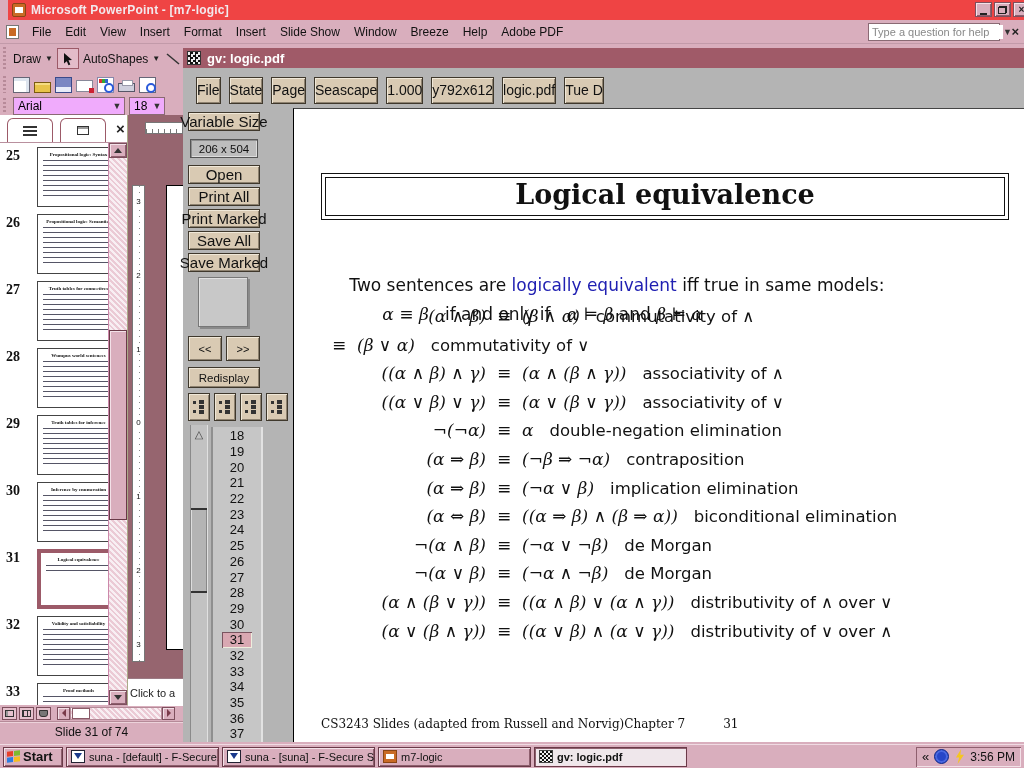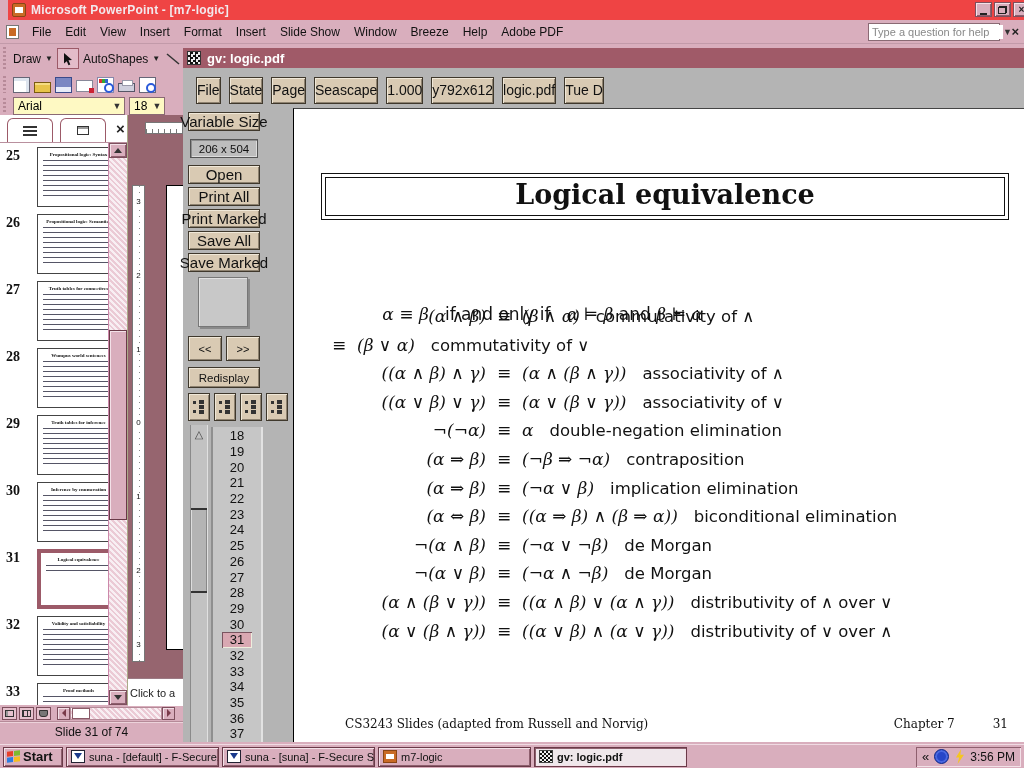--- a/index.html
+++ b/index.html
@@ -46,21 +46,21 @@
   .ic-open-folder-icon { background:#E8C34A; border:1px solid #7a5a10; height:11px !important; margin-top:5px; box-shadow:inset 0 2px 0 #f6dc82; }
   .ic-save-icon { background:#7a86c2; border:1px solid #3a4a8a; box-shadow:inset 0 -5px 0 #e8ecf8; }
   .ic-mail-icon { background:#fff; border:1px solid #889; height:12px !important; margin-top:3px; }
   .ic-mail-icon::after { content:""; position:absolute; right:-2px; bottom:-2px; width:5px; height:5px; background:#c23; }
   .ic-search-icon { background:#fff; border:1px solid #88a; }
   .ic-search-icon::before { content:""; position:absolute; left:1px; top:1px; width:9px; height:4px; background:linear-gradient(90deg,#d33 33%,#3a3 33% 66%,#36c 66%); }
   .ic-search-icon::after, .ic-print-preview-icon::after { content:""; position:absolute; right:-1px; bottom:-1px; width:6px; height:6px; border:2px solid #2a5ada; border-radius:50%; background:rgba(255,255,255,.5); }
   .ic-print-icon { background:#cfcfdd; border:1px solid #556; height:9px !important; margin-top:5px; }
   .ic-print-icon::before { content:""; position:absolute; left:3px; top:-4px; width:9px; height:4px; background:#fff; border:1px solid #99a; }
   .ic-print-preview-icon { background:#fff; border:1px solid #667; }
-  .combo { background:#fef9c3; border:1px solid #8a6a74; height:18px; display:flex; align-items:center; justify-content:space-between; font-size:12px; padding-left:4px; }
+  .combo { background:#f0abfc; border:1px solid #8a6a74; height:18px; display:flex; align-items:center; justify-content:space-between; font-size:12px; padding-left:4px; }
   #font-name-combo { width:112px; }
   #font-size-combo { width:36px; }
 
   
   #thumb-panel { position:absolute; left:0; top:115px; width:128px; height:590px; background:#fff; border-right:1px solid #9c7; border-right-color:#aa8; overflow:hidden; }
   #panel-tabs { position:absolute; left:0; top:0; width:128px; height:28px; background:#fff; border-bottom:1px solid #b9909e; display:flex; align-items:flex-end; }
   .panel-tab { width:46px; height:24px; margin-left:7px; border:1px solid #9c5a68; border-bottom:none; border-radius:6px 6px 0 0; display:flex; align-items:center; justify-content:center; background:#fff; }
   .outline-glyph { width:14px; height:10px; background-image:repeating-linear-gradient(to bottom,#333 0 2px,transparent 2px 4px); }
   .slides-glyph { width:12px; height:9px; border:1px solid #333; box-shadow:inset 0 2px 0 #999; }
   #panel-close { margin-left:10px; font-size:15px; font-weight:bold; color:#222; align-self:center; }
@@ -146,21 +146,21 @@
   #pdf-subtitle { position:absolute; left:60px; top:155px; font-size:17px; color:#111; white-space:pre; }
   .seg-text { font-family:"DejaVu Sans",sans-serif; }
   .seg-blue { font-family:"DejaVu Sans",sans-serif; color:#2020B2; }
   .seg-math { font-family:"DejaVu Serif",serif; font-style:italic; }
   #pdf-table { position:absolute; left:27px; top:197px; width:700px; }
   .frow { display:flex; align-items:baseline; height:28.6px; font-size:17px; }
   .lhs { width:165px; text-align:right; font-family:"DejaVu Serif",serif; font-style:italic; color:#111; }
   .eqs { width:36px; text-align:center; font-family:"DejaVu Serif",serif; color:#111; }
   .rhs { font-family:"DejaVu Serif",serif; font-style:italic; color:#111; }
   .flabel { margin-left:16px; font-family:"DejaVu Sans",sans-serif; font-size:16.5px; color:#111; }
-  #pdf-footer { position:absolute; left:27px; right:16px; top:608px; display:flex; justify-content:space-between; font-family:"DejaVu Serif",serif; font-size:12px; color:#111;margin-left:24px; }
+  #pdf-footer { position:absolute; left:27px; right:16px; top:608px; display:flex; justify-content:flex-start; font-family:"DejaVu Serif",serif; font-size:12px; color:#111; }
   #pdf-footer-right { display:flex; gap:38px; }
 
   
   #taskbar { position:absolute; left:0; top:744px; width:1024px; height:24px; background:#D9AEBD; border-top:1px solid #f0dbe3; display:flex; align-items:center; gap:3px; padding:0 3px; }
   #start-btn { width:60px; height:20px; background:#D9AEBD; border:1px solid #6a3a48; box-shadow:inset 1px 1px 0 #F3E1E8, inset -1px -1px 0 #8E5F6E;
                display:flex; align-items:center; gap:3px; padding-left:3px; font-weight:bold; font-size:13px; color:#111; }
   .win-flag { width:13px; height:12px; display:grid; grid-template-columns:6px 6px; grid-template-rows:5px 5px; gap:1px; transform:skewY(-6deg); }
   .win-flag i:nth-child(1){background:#E8402A;} .win-flag i:nth-child(2){background:#7DBB2F;}
   .win-flag i:nth-child(3){background:#2D7DE1;} .win-flag i:nth-child(4){background:#F5BD1F;}
   .task-btn { width:153px; height:20px; background:#D9AEBD; border:1px solid #6a3a48; box-shadow:inset 1px 1px 0 #F3E1E8, inset -1px -1px 0 #8E5F6E;
@@ -507,20 +507,23 @@
           <div class="pnum">37</div>
         </div>
     </div>
 
     <div id="gv-pdf">
       <div id="pdf-titlebox-outer">
         <div id="pdf-titlebox-inner">
           <span id="pdf-title">Logical equivalence</span>
         </div>
       </div>
+      <div id="pdf-intro">
+        
+      <span class="seg-text">Two sentences are </span><span class="seg-blue">logically equivalent</span><span class="seg-text"> iff true in same models:</span></div>
       <div id="pdf-subtitle">
         
       <span class="seg-math">α ≡ β</span><span class="seg-text">   if and only if   </span><span class="seg-math">α ⊨ β</span><span class="seg-text"> and </span><span class="seg-math">β ⊨ α</span></div>
       <div id="pdf-table">
 
           <div class="frow">
             <span class="lhs">(α ∧ β)</span>
             <span class="eqs">≡</span>
             <span class="rhs">(β ∧ α)</span>
             <span class="flabel">commutativity of ∧</span>

